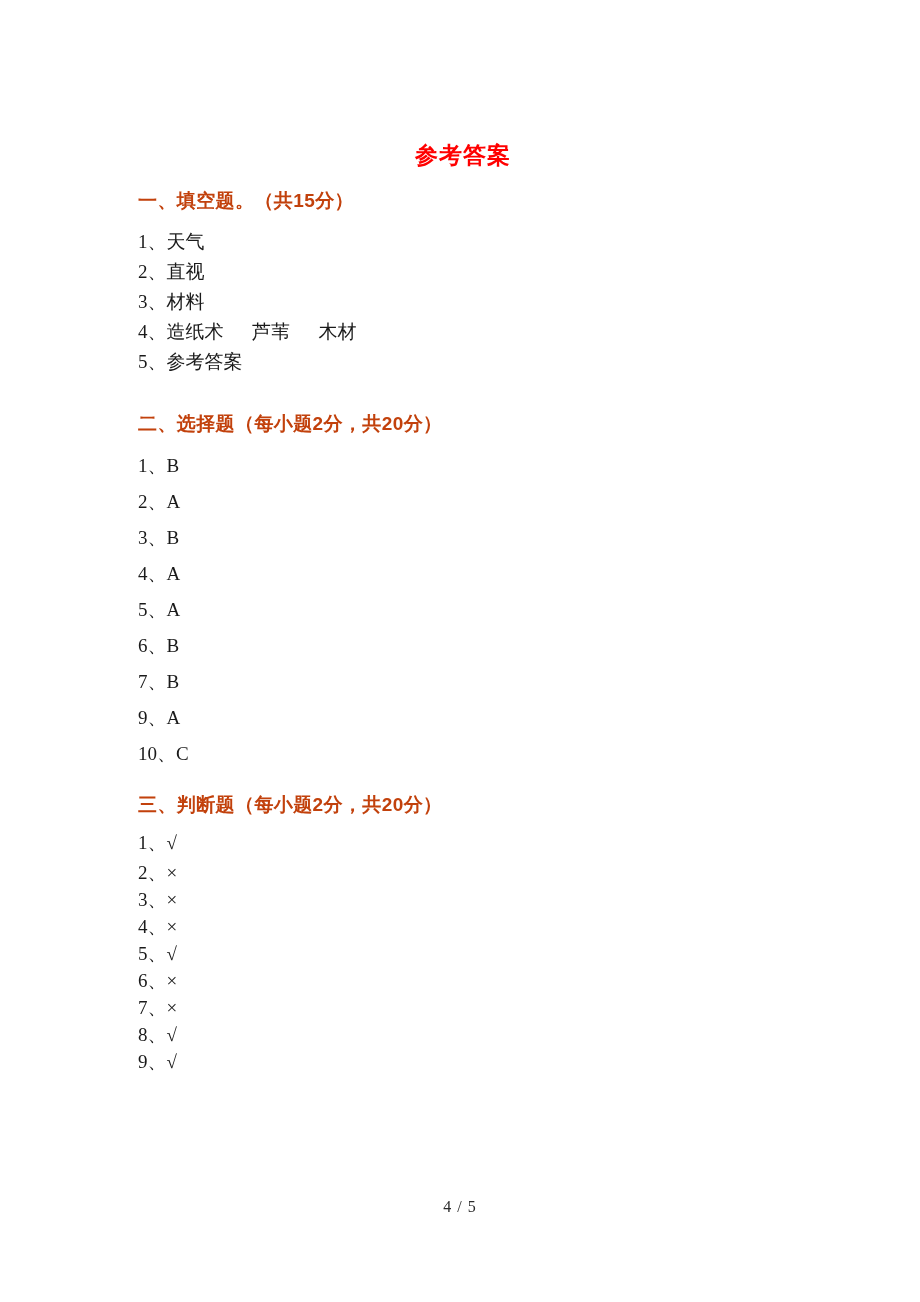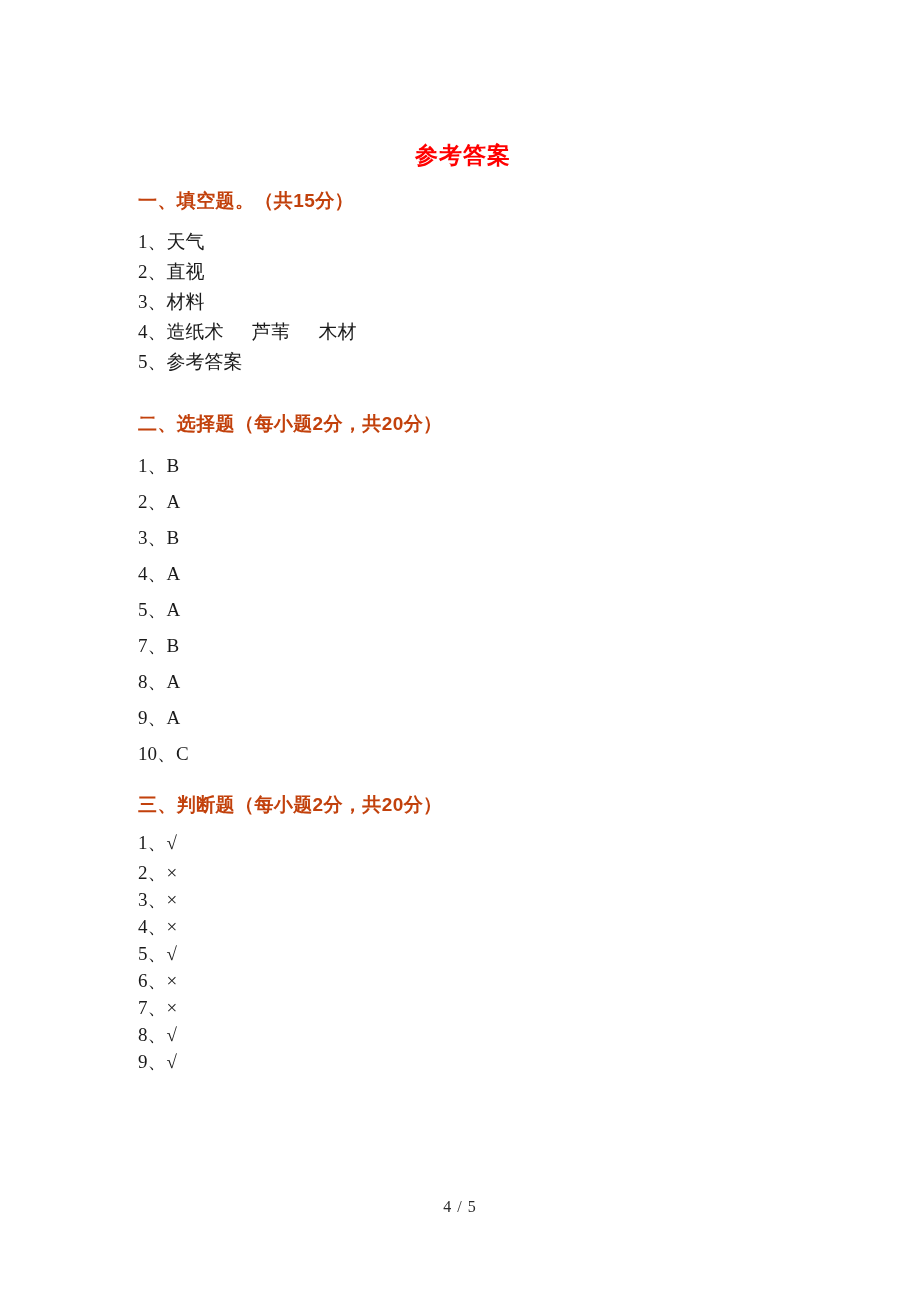--- a/index.html
+++ b/index.html
@@ -131,22 +131,22 @@
     </div>
 
     <div class="section sec-choice">
       <div class="section-heading">二、选择题（每小题2分，共20分）</div>
       <ol class="answer-list">
         <li class="answer-item"><span class="num">1、</span><span class="val">B</span></li>
         <li class="answer-item"><span class="num">2、</span><span class="val">A</span></li>
         <li class="answer-item"><span class="num">3、</span><span class="val">B</span></li>
         <li class="answer-item"><span class="num">4、</span><span class="val">A</span></li>
         <li class="answer-item"><span class="num">5、</span><span class="val">A</span></li>
+        <li class="answer-item"><span class="num">6、</span><span class="val">B</span></li>
         <li class="answer-item"><span class="num">7、</span><span class="val">B</span></li>
-        <li class="answer-item"><span class="num">8、</span><span class="val">A</span></li>
         <li class="answer-item"><span class="num">9、</span><span class="val">A</span></li>
         <li class="answer-item"><span class="num">10、</span><span class="val">C</span></li>
       </ol>
     </div>
 
     <div class="section sec-judge">
       <div class="section-heading">三、判断题（每小题2分，共20分）</div>
       <ol class="answer-list">
         <li class="answer-item"><span class="num">1、</span><span class="val">√</span></li>
         <li class="answer-item tight"><span class="num">2、</span><span class="val">×</span></li>

